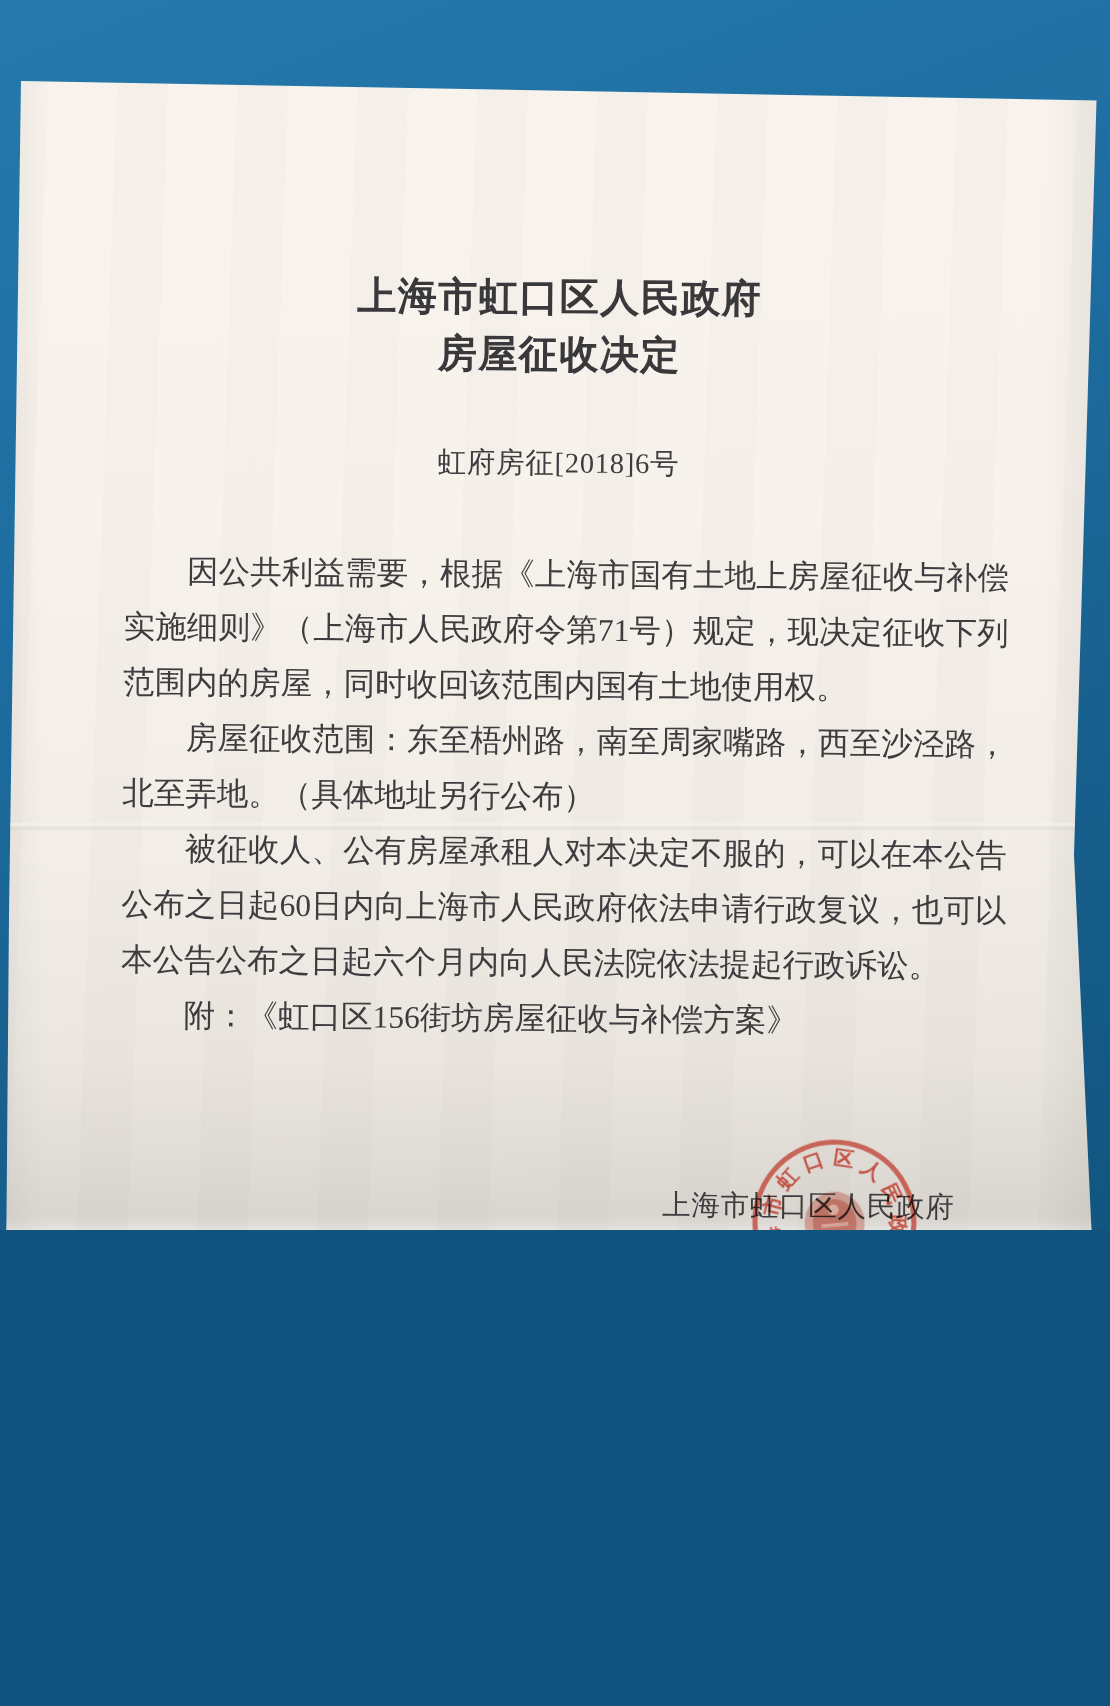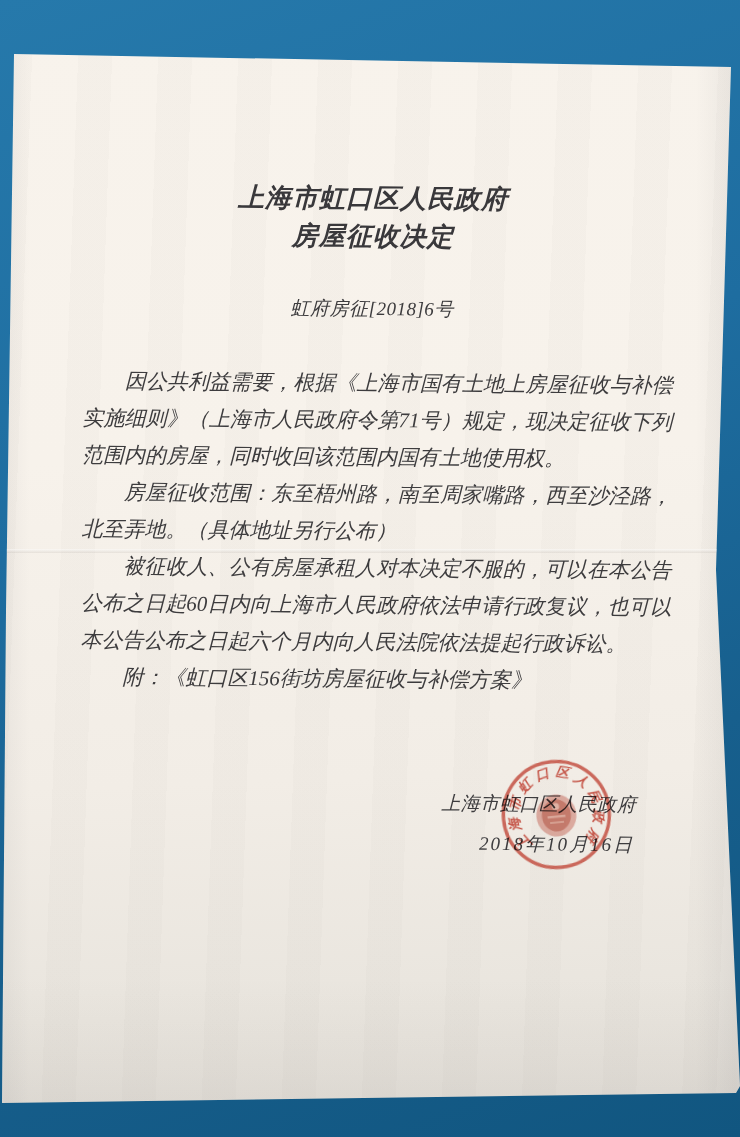--- a/index.html
+++ b/index.html
@@ -2,23 +2,22 @@
 <html><head>
 <meta charset="utf-8">
 <style>
   html,body{margin:0;padding:0;}
   body{
     width:740px;height:1137px;
     font-family:"Liberation Serif","DejaVu Serif",serif;
     background:#10537e;
   }
   .photo{
-    position:relative;width:740px;height:1137px;overflow:hidden;
+    position:relative;width:740px;height:820px;overflow:hidden;
     background:linear-gradient(160deg,#2679ab 0%,#1e6da0 40%,#175f8d 70%,#115680 100%);
-    font-style:italic;
   }
   
   .paper{
     position:absolute;inset:0;
     clip-path:polygon(14px 54px,731px 67px,716px 570px,740px 1086px,736px 1093px,2px 1103px,6px 610px);
     background:linear-gradient(178deg,#f8f3ec 0%,#f7f2eb 40%,#f2ede6 68%,#e9e5de 88%,#e3dfd9 100%);
     box-shadow:inset 0 -6px 10px -4px rgba(255,255,255,.85), inset 4px 0 10px -6px rgba(255,255,255,.6);
   }
   .shading{
     position:absolute;inset:0;pointer-events:none;

